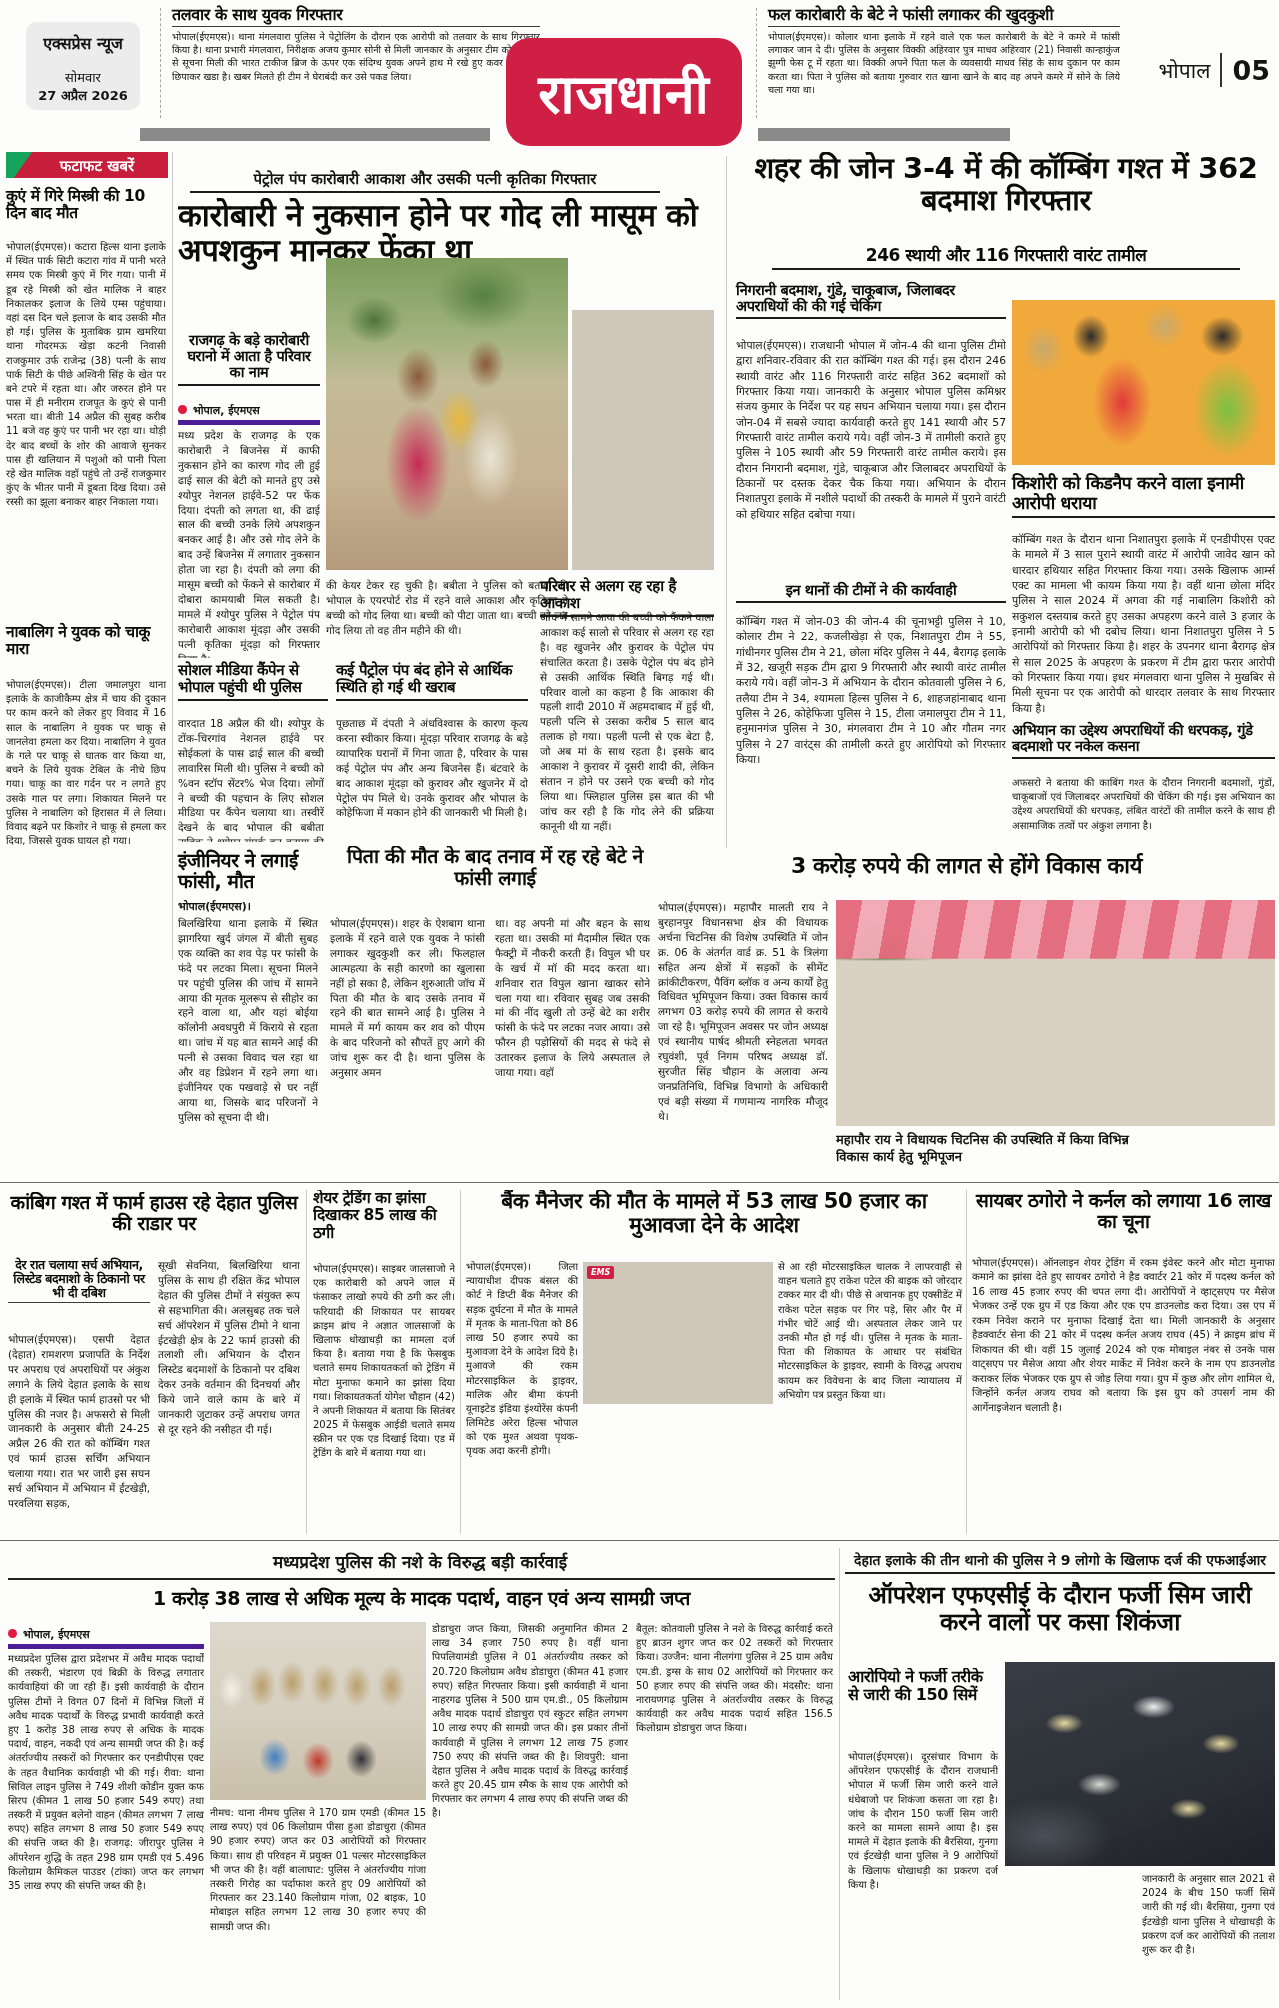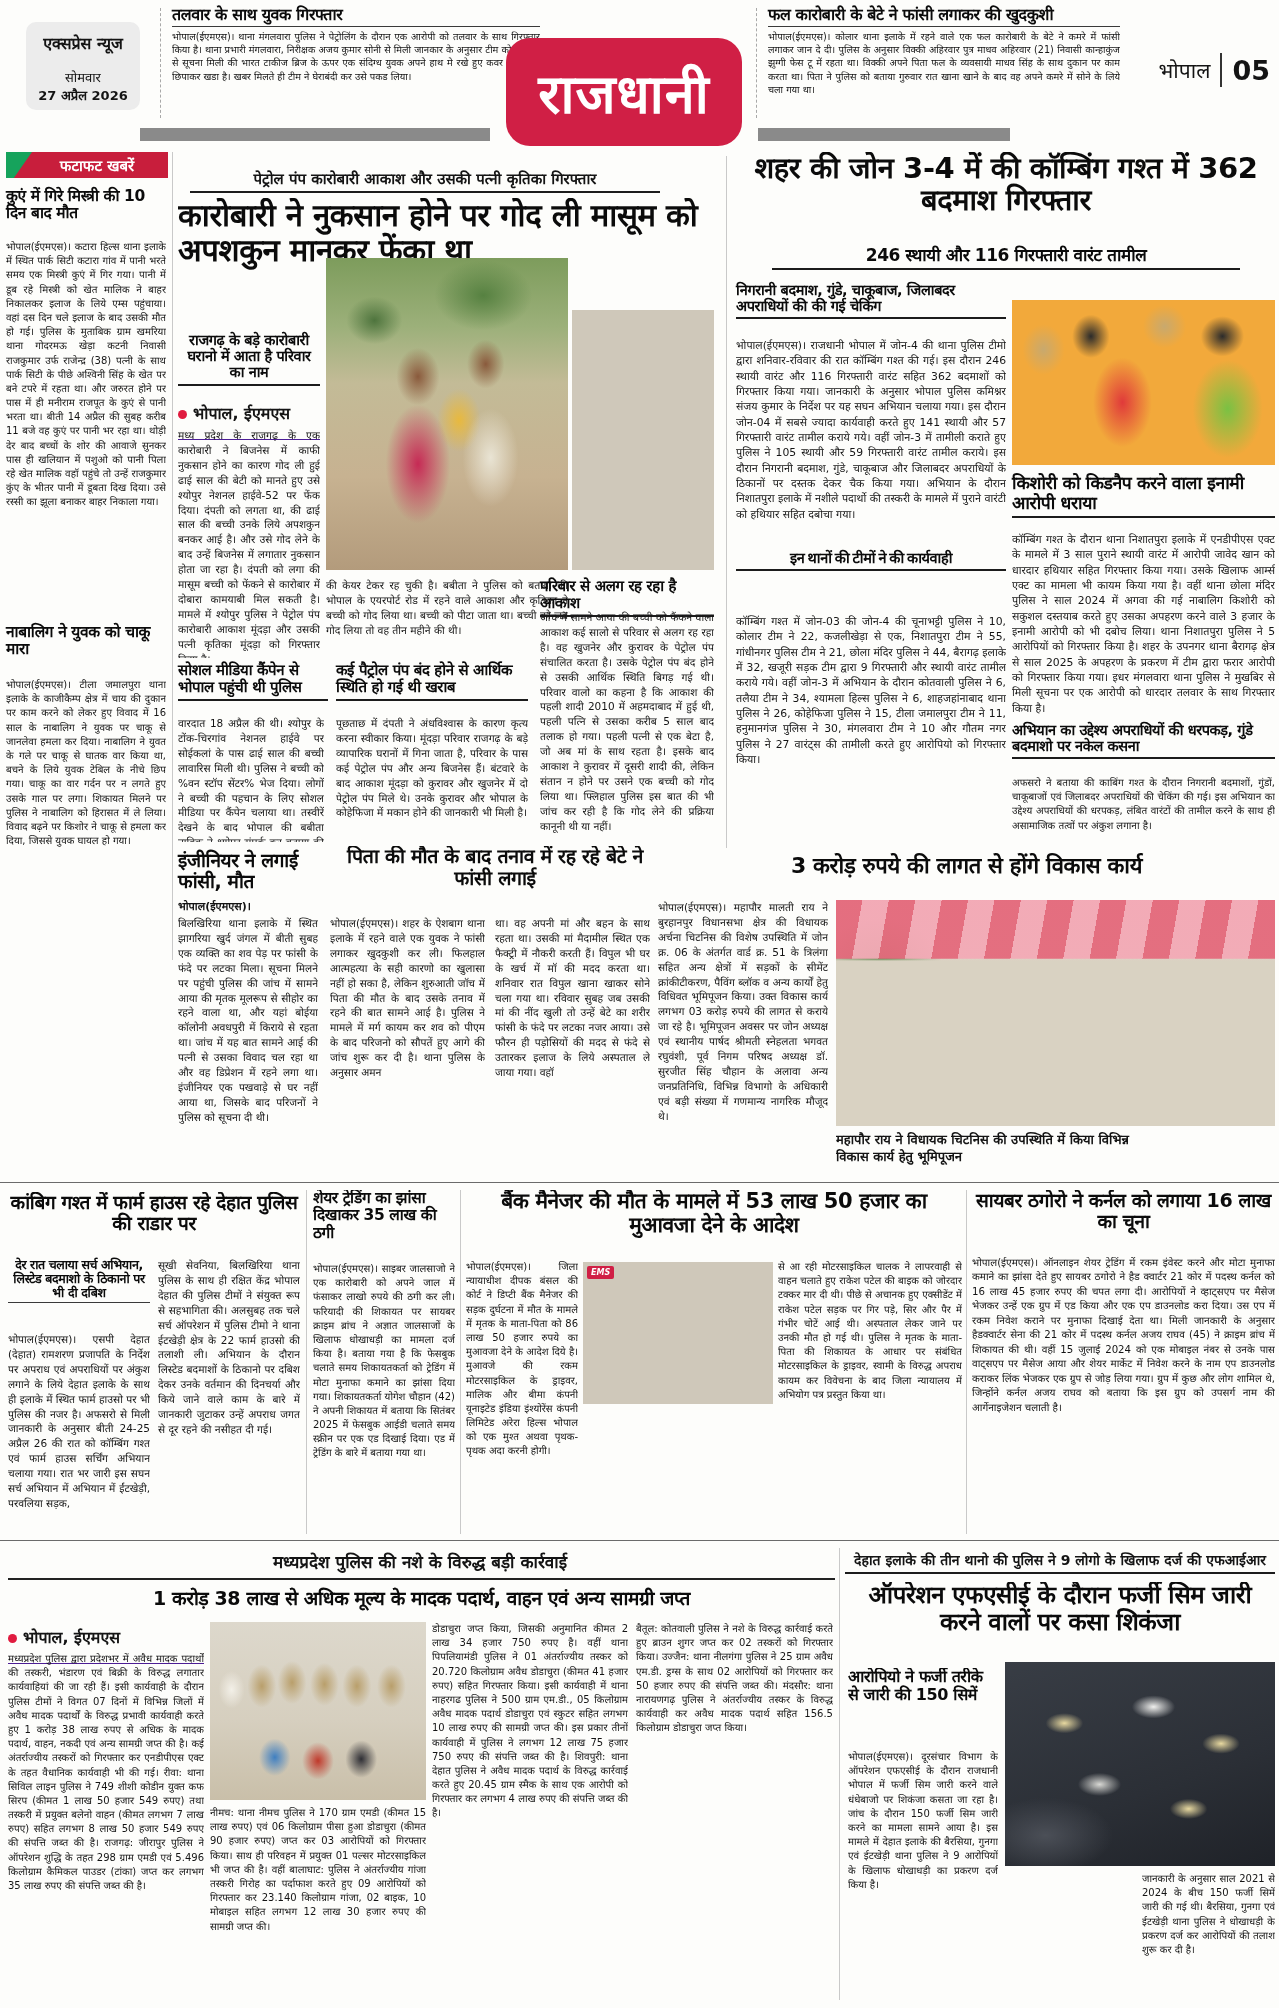--- a/index.html
+++ b/index.html
@@ -24,21 +24,21 @@
             justify-content:center;font-weight:bold;font-size:54px;letter-spacing:1px;}
   .pagelbl{display:flex;align-items:center;justify-content:flex-end;gap:10px;}
   .pagelbl .city{font-size:21px;}
   .pagelbl .bar{width:2px;height:34px;background:#333;}
   .pagelbl .num{font-size:27px;font-weight:bold;}
   .railband{background:#c81e3c;color:#fff;font-weight:bold;font-size:15px;display:flex;
             align-items:center;justify-content:center;position:relative;}
   .railband .flag{position:absolute;left:0;top:0;width:26px;height:100%;background:#16a35c;
                   clip-path:polygon(0 0,100% 0,30% 100%,0 100%);}
   .dot{display:inline-block;width:9px;height:9px;border-radius:50%;background:#e01b3f;margin-right:6px;}
-  .byline{font-size:16px;font-weight:bold;border-bottom:1px solid #4c1d95;padding-bottom:15px;}
+  .byline{font-size:11px;font-weight:bold;border-bottom:5px solid #4c1d95;padding-bottom:3px;}
   .caption{font-weight:bold;font-size:13px;line-height:1.3;}
   .citylbl{font-weight:normal;}
   
   .ph{background:#cfc8ba;}
   .ph-crowd{background:
       radial-gradient(ellipse 40px 34px at 20% 20%, rgba(70,110,55,.9), transparent 70%),
       radial-gradient(ellipse 70px 50px at 65% 12%, rgba(80,125,60,.9), transparent 70%),
       radial-gradient(ellipse 30px 40px at 38% 38%, #8a5a3c, transparent 72%),
       radial-gradient(ellipse 46px 85px at 38% 66%, #c62a55, transparent 70%),
       radial-gradient(ellipse 26px 34px at 66% 34%, #8a5a3c, transparent 72%),
@@ -172,21 +172,21 @@
 
   <div class="abs hl ul2" style="left:540px;top:578px;width:174px;font-size:15px;">परिवार से अलग रह रहा है आकाश</div>
   <div class="abs body just clip" style="left:540px;top:610px;width:174px;height:232px;">जॉच में सामने आया की बच्ची को फैंकने वाला आकाश कई सालो से परिवार से अलग रह रहा है। वह खुजनेर और कुरावर के पेट्रोल पंप संचालित करता है। उसके पेट्रोल पंप बंद होने से उसकी आर्थिक स्थिति बिगड़ गई थी। परिवार वालो का कहना है कि आकाश की पहली शादी 2010 में अहमदाबाद में हुई थी, पहली पत्नि से उसका करीब 5 साल बाद तलाक हो गया। पहली पत्नी से एक बेटा है, जो अब मां के साथ रहता है। इसके बाद आकाश ने कुरावर में दूसरी शादी की, लेकिन संतान न होने पर उसने एक बच्ची को गोद लिया था। फ्लिहाल पुलिस इस बात की भी जांच कर रही है कि गोद लेने की प्रक्रिया कानूनी थी या नहीं।</div>
 
   <div class="abs vr" style="left:726px;top:156px;height:692px;"></div>
 
   <div class="abs hl ctr clip" style="left:736px;top:152px;width:540px;height:86px;font-size:29px;">शहर की जोन 3-4 में की कॉम्बिंग गश्त में 362 बदमाश गिरफ्तार</div>
   <div class="abs hl ctr ul2" style="left:772px;top:246px;width:468px;font-size:17px;">246 स्थायी और 116 गिरफ्तारी वारंट तामील</div>
   <div class="abs hl ul2" style="left:736px;top:282px;width:270px;font-size:14.5px;">निगरानी बदमाश, गुंडे, चाकूबाज, जिलाबदर अपराधियों की की गई चेकिंग</div>
   <div class="abs body just clip" style="left:736px;top:338px;width:270px;height:238px;font-size:10.8px;">भोपाल(ईएमएस)। राजधानी भोपाल में जोन-4 की थाना पुलिस टीमो द्वारा शनिवार-रविवार की रात कॉम्बिंग गश्त की गई। इस दौरान 246 स्थायी वारंट और 116 गिरफ्तारी वारंट सहित 362 बदमाशों को गिरफ्तार किया गया। जानकारी के अनुसार भोपाल पुलिस कमिश्नर संजय कुमार के निर्देश पर यह सघन अभियान चलाया गया। इस दौरान जोन-04 में सबसे ज्यादा कार्यवाही करते हुए 141 स्थायी और 57 गिरफ्तारी वारंट तामील कराये गये। वहीं जोन-3 में तामीली कराते हुए पुलिस ने 105 स्थायी और 59 गिरफ्तारी वारंट तामील कराये। इस दौरान निगरानी बदमाश, गुंडे, चाकूबाज और जिलाबदर अपराधियों के ठिकानों पर दस्तक देकर चैक किया गया। अभियान के दौरान निशातपुरा इलाके में नशीले पदार्थो की तस्करी के मामले में पुराने वारंटी को हथियार सहित दबोचा गया।</div>
-  <div class="abs hl ctr ul2" style="left:736px;top:550px;width:270px;font-size:14.5px;font-family:Liberation Serif, serif;">इन थानों की टीमों ने की कार्यवाही</div>
+  <div class="abs hl ctr ul2" style="left:736px;top:582px;width:270px;font-size:14.5px;">इन थानों की टीमों ने की कार्यवाही</div>
   <div class="abs body just clip" style="left:736px;top:614px;width:270px;height:232px;font-size:10.8px;">कॉम्बिंग गश्त में जोन-03 की जोन-4 की चूनाभट्टी पुलिस ने 10, कोलार टीम ने 22, कजलीखेड़ा से एक, निशातपुरा टीम ने 55, गांधीनगर पुलिस टीम ने 21, छोला मंदिर पुलिस ने 44, बैरागढ़ इलाके में 32, खजूरी सड़क टीम द्वारा 9 गिरफ्तारी और स्थायी वारंट तामील कराये गये। वहीं जोन-3 में अभियान के दौरान कोतवाली पुलिस ने 6, तलैया टीम ने 34, श्यामला हिल्स पुलिस ने 6, शाहजहांनाबाद थाना पुलिस ने 26, कोहेफिजा पुलिस ने 15, टीला जमालपुरा टीम ने 11, हनुमानगंज पुलिस ने 30, मंगलवारा टीम ने 10 और गौतम नगर पुलिस ने 27 वारंट्स की तामीली करते हुए आरोपियो को गिरफ्तार किया।</div>
 
   <div class="abs ph ph-cartoon" style="left:1012px;top:300px;width:263px;height:165px;"></div>
   <div class="abs hl ul2" style="left:1012px;top:474px;width:263px;font-size:17.5px;">किशोरी को किडनैप करने वाला इनामी आरोपी धराया</div>
   <div class="abs body just clip" style="left:1012px;top:532px;width:263px;height:184px;font-size:10.8px;">कॉम्बिंग गश्त के दौरान थाना निशातपुरा इलाके में एनडीपीएस एक्ट के मामले में 3 साल पुराने स्थायी वारंट में आरोपी जावेद खान को धारदार हथियार सहित गिरफ्तार किया गया। उसके खिलाफ आर्म्स एक्ट का मामला भी कायम किया गया है। वहीं थाना छोला मंदिर पुलिस ने साल 2024 में अगवा की गई नाबालिग किशोरी को सकुशल दस्तयाब करते हुए उसका अपहरण करने वाले 3 हजार के इनामी आरोपी को भी दबोच लिया। थाना निशातपुरा पुलिस ने 5 आरोपियों को गिरफ्तार किया है। शहर के उपनगर थाना बैरागढ़ क्षेत्र से साल 2025 के अपहरण के प्रकरण में टीम द्वारा फरार आरोपी को गिरफ्तार किया गया। इधर मंगलवारा थाना पुलिस ने मुखबिर से मिली सूचना पर एक आरोपी को धारदार तलवार के साथ गिरफ्तार किया है।</div>
   <div class="abs hl ul2" style="left:1012px;top:722px;width:263px;font-size:14.5px;">अभियान का उद्देश्य अपराधियों की धरपकड़, गुंडे बदमाशो पर नकेल कसना</div>
   <div class="abs body just clip" style="left:1012px;top:776px;width:263px;height:72px;font-size:10px;">अफसरो ने बताया की काबिंग गश्त के दौरान निगरानी बदमाशों, गुंडों, चाकूबाजों एवं जिलाबदर अपराधियों की चेकिंग की गई। इस अभियान का उद्देश्य अपराधियों की धरपकड़, लंबित वारंटों की तामील करने के साथ ही असामाजिक तत्वों पर अंकुश लगाना है।</div>
 
   <div class="abs hl" style="left:178px;top:850px;width:150px;font-size:19px;">इंजीनियर ने लगाई फांसी, मौत</div>
   <div class="abs b" style="left:178px;top:898px;width:150px;font-size:11px;">भोपाल(ईएमएस)।</div>
@@ -202,21 +202,21 @@
   <div class="abs caption clip" style="left:836px;top:1132px;width:300px;height:42px;">महापौर राय ने विधायक चिटनिस की उपस्थिति में किया विभिन्न विकास कार्य हेतु भूमिपूजन</div>
 
   <div class="abs hr" style="left:0;top:1182px;width:1279px;"></div>
 
   <div class="abs hl ctr clip" style="left:8px;top:1192px;width:292px;height:58px;font-size:19px;">कांबिग गश्त में फार्म हाउस रहे देहात पुलिस की राडार पर</div>
   <div class="abs hl ctr ul1" style="left:8px;top:1258px;width:142px;font-size:12.5px;">देर रात चलाया सर्च अभियान, लिस्टेड बदमाशो के ठिकानो पर भी दी दबिश</div>
   <div class="abs body just clip" style="left:8px;top:1332px;width:142px;height:200px;">भोपाल(ईएमएस)। एसपी देहात (देहात) रामशरण प्रजापति के निर्देश पर अपराध एवं अपराधियों पर अंकुश लगाने के लिये देहात इलाके के साथ ही इलाके में स्थित फार्म हाउसो पर भी पुलिस की नजर है। अफसरो से मिली जानकारी के अनुसार बीती 24-25 अप्रैल 26 की रात को कॉम्बिंग गश्त एवं फार्म हाउस सर्चिंग अभियान चलाया गया। रात भर जारी इस सघन सर्च अभियान में अभियान में ईंटखेड़ी, परवलिया सड़क,</div>
   <div class="abs body just clip" style="left:158px;top:1258px;width:142px;height:274px;">सूखी सेवनिया, बिलखिरिया थाना पुलिस के साथ ही रक्षित केंद्र भोपाल देहात की पुलिस टीमों ने संयुक्त रूप से सहभागिता की। अलसुबह तक चले सर्च ऑपरेशन में पुलिस टीमो ने थाना ईटखेड़ी क्षेत्र के 22 फार्म हाउसो की तलाशी ली। अभियान के दौरान लिस्टेड बदमाशों के ठिकानो पर दबिश देकर उनके वर्तमान की दिनचर्या और किये जाने वाले काम के बारे में जानकारी जुटाकर उन्हें अपराध जगत से दूर रहने की नसीहत दी गई।</div>
   <div class="abs vr" style="left:306px;top:1190px;height:344px;"></div>
 
-  <div class="abs hl clip" style="left:313px;top:1190px;width:142px;height:70px;font-size:15.5px;">शेयर ट्रेडिंग का झांसा दिखाकर 35 लाख की ठगी</div>
+  <div class="abs hl clip" style="left:313px;top:1190px;width:142px;height:70px;font-size:15.5px;">शेयर ट्रेडिंग का झांसा दिखाकर 85 लाख की ठगी</div>
   <div class="abs body just clip" style="left:313px;top:1262px;width:142px;height:270px;font-size:10px;">भोपाल(ईएमएस)। साइबर जालसाजो ने एक कारोबारी को अपने जाल में फंसाकर लाखो रुपये की ठगी कर ली। फरियादी की शिकायत पर सायबर क्राइम ब्रांच ने अज्ञात जालसाजों के खिलाफ धोखाधड़ी का मामला दर्ज किया है। बताया गया है कि फेसबुक चलाते समय शिकायतकर्ता को ट्रेडिंग में मोटा मुनाफा कमाने का झांसा दिया गया। शिकायतकर्ता योगेश चौहान (42) ने अपनी शिकायत में बताया कि सितंबर 2025 में फेसबुक आईडी चलाते समय स्क्रीन पर एक एड दिखाई दिया। एड में ट्रेडिंग के बारे में बताया गया था।</div>
   <div class="abs vr" style="left:460px;top:1190px;height:344px;"></div>
 
   <div class="abs hl ctr clip" style="left:466px;top:1190px;width:496px;height:62px;font-size:21px;">बैंक मैनेजर की मौत के मामले में 53 लाख 50 हजार का मुआवजा देने के आदेश</div>
   <div class="abs body just clip" style="left:466px;top:1260px;width:112px;height:274px;font-size:10px;">भोपाल(ईएमएस)। जिला न्यायाधीश दीपक बंसल की कोर्ट ने डिप्टी बैंक मैनेजर की सड़क दुर्घटना में मौत के मामले में मृतक के माता-पिता को 86 लाख 50 हजार रुपये का मुआवजा देने के आदेश दिये है। मुआवजे की रकम मोटरसाइकिल के ड्राइवर, मालिक और बीमा कंपनी यूनाइटेड इंडिया इंश्योरेंस कंपनी लिमिटेड अरेरा हिल्स भोपाल को एक मुश्त अथवा पृथक-पृथक अदा करनी होगी।</div>
   <div class="abs ph ph-court" style="left:583px;top:1262px;width:190px;height:142px;">
     <span class="emslogo">EMS</span>
   </div>
   <div class="abs body just clip" style="left:778px;top:1260px;width:184px;height:274px;font-size:10px;">से आ रही मोटरसाइकिल चालक ने लापरवाही से वाहन चलाते हुए राकेश पटेल की बाइक को जोरदार टक्कर मार दी थी। पीछे से अचानक हुए एक्सीडेंट में राकेश पटेल सड़क पर गिर पड़े, सिर और पैर में गंभीर चोटें आई थी। अस्पताल लेकर जाने पर उनकी मौत हो गई थी। पुलिस ने मृतक के माता-पिता की शिकायत के आधार पर संबंधित मोटरसाइकिल के ड्राइवर, स्वामी के विरुद्ध अपराध कायम कर विवेचना के बाद जिला न्यायालय में अभियोग पत्र प्रस्तुत किया था।</div>
   <div class="abs vr" style="left:966px;top:1190px;height:344px;"></div>

